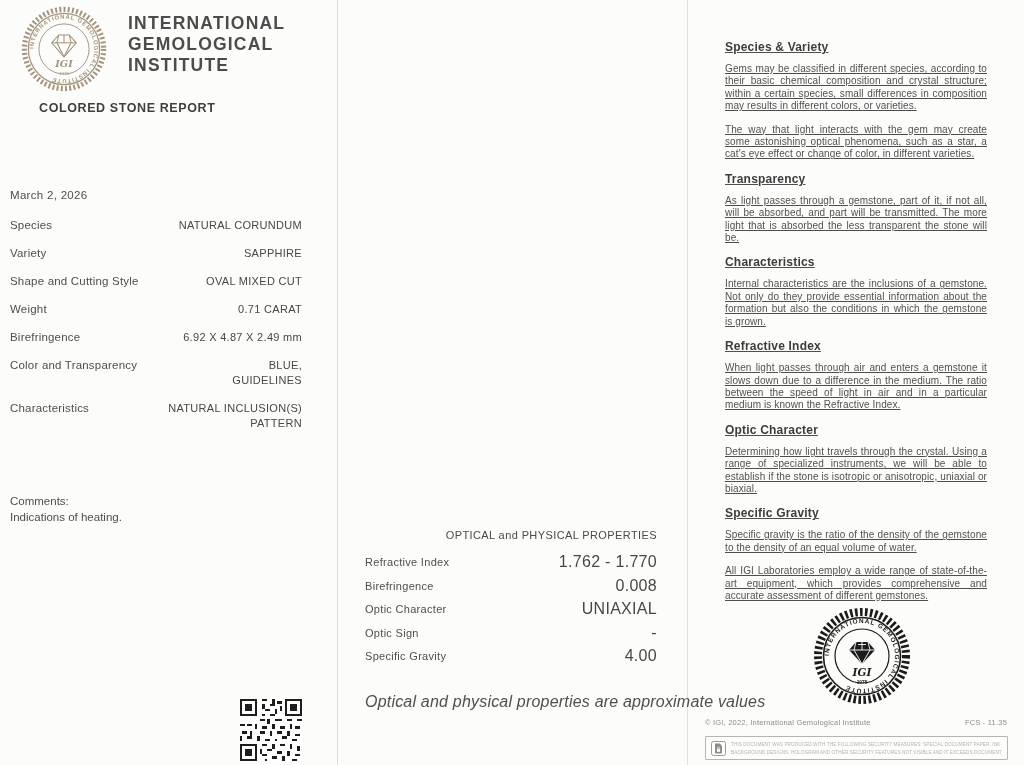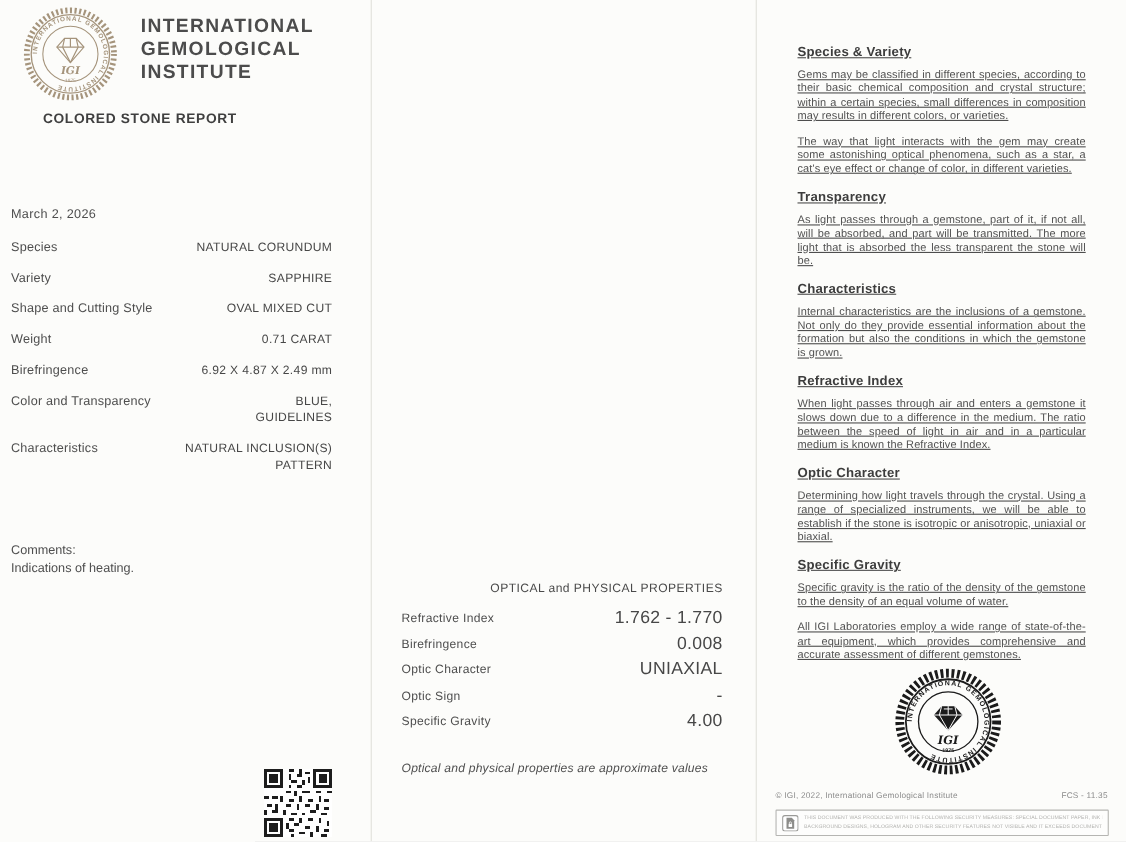--- a/index.html
+++ b/index.html
@@ -34,21 +34,21 @@
   }
   .comments { position:absolute; left:10px; top:493px; font-size:11.5px; line-height:16px; }
   .qr { position:absolute; left:240px; top:699px; }
 
   
   .optical { position:absolute; left:365px; top:529px; width:292px; }
   .optical-title { font-size:11px; letter-spacing:.4px; color:#4a4a4a; margin-bottom:14px;text-align:right; }
   .orow { display:flex; margin-bottom:9px; }
   .orow .lbl { font-size:11px; letter-spacing:.3px; line-height:14.5px; }
   .orow .val { margin-left:auto; font-size:16px; letter-spacing:.3px; line-height:14.5px; color:#474747; }
-  .approx-note { position:absolute; left:365px; top:693px; font-size:11px; font-style:italic; letter-spacing:.2px; color:#4f4f4f; }
+  .approx-note { position:absolute; left:365px; top:693px; font-size:16px; font-style:italic; letter-spacing:.2px; color:#4f4f4f; }
   .website { position:absolute; left:337px; top:743px; width:350px; text-align:center;
              font-size:13px; font-weight:bold; letter-spacing:.4px; color:#555; }
 
   
   .info-col { position:absolute; left:725px; top:38px; width:262px;text-decoration:underline; }
   .rc-heading { font-size:12px; font-weight:bold; color:#3d3d3d; letter-spacing:.2px; margin:2px 0 9px; }
   .rc-para { font-size:10px; line-height:12.4px; text-align:justify; letter-spacing:.1px; margin-bottom:11px; color:#515151; }
   .black-seal { position:absolute; left:812px; top:604px; }
   .copyright-row { position:absolute; left:705px; top:718px; width:302px; display:flex;gap:35px; }
   .copyright { font-size:7.5px; color:#8b8b8b; letter-spacing:.2px; }

